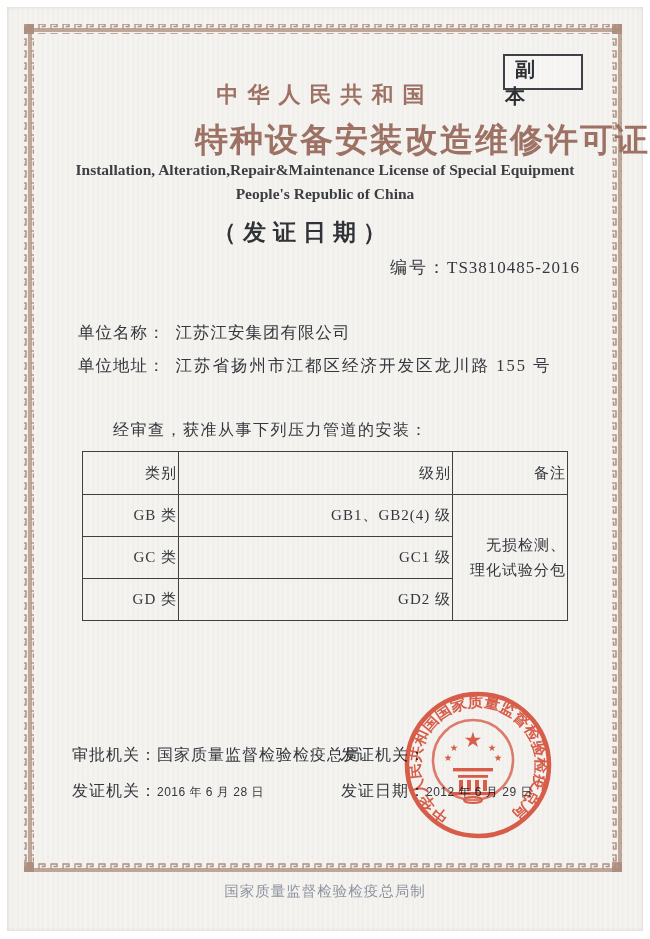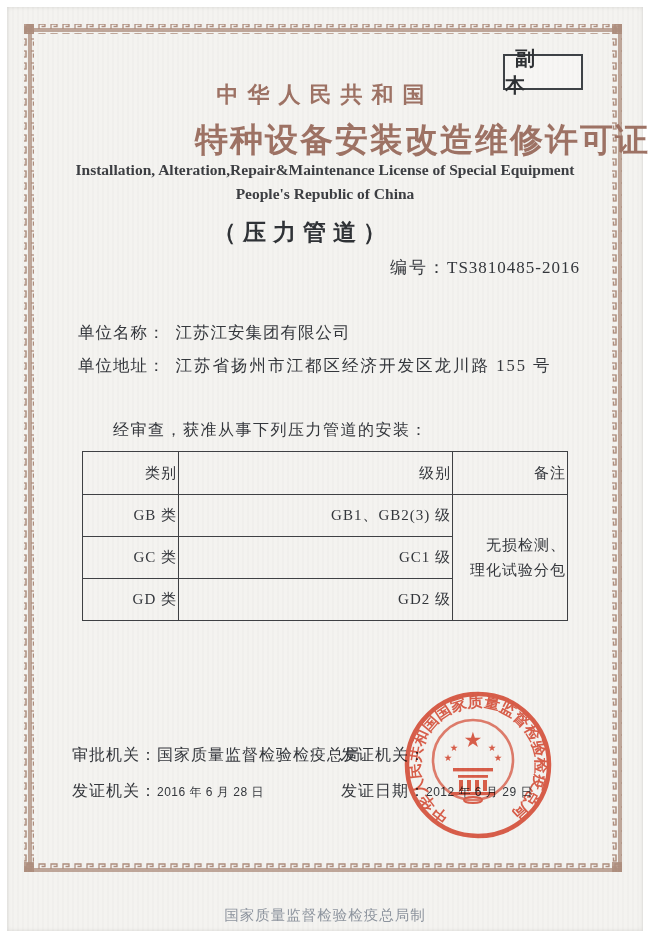--- a/index.html
+++ b/index.html
@@ -10,21 +10,21 @@
   }
   .paper{
     position:absolute;left:7px;top:7px;right:7px;bottom:8px;
     background:#f4f3f0;
     background-image:repeating-linear-gradient(90deg, rgba(0,0,0,0.015) 0 2px, rgba(255,255,255,0) 2px 5px);
     box-shadow:inset 0 0 4px rgba(0,0,0,0.12);
   }
   .frame-svg{position:absolute;left:0;top:0;pointer-events:none;}
   .copy-badge{
     position:absolute;left:503px;top:54px;width:76px;height:32px;
-    border:2px solid #3e4246;display:flex;align-items:center;justify-content:center;
+    border:2px solid #3e4246;display:flex;justify-content:center;
     font-weight:bold;font-size:20px;letter-spacing:10px;text-indent:10px;color:#2e3134;
     background:rgba(255,255,255,0.25);
   }
   .title-cn1{
     position:absolute;left:0;right:0;top:80px;text-align:center;
     font-size:22px;font-weight:bold;letter-spacing:9px;color:#9d7264;
   }
   .title-cn2{
     position:absolute;left:0;right:0;top:118px;text-align:right;
     font-size:33px;font-weight:bold;letter-spacing:2px;color:#9d7264;
@@ -64,21 +64,21 @@
   .bottom-left-lbl{position:absolute;left:72px;font-size:16px;letter-spacing:1px;}
   .bottom-val{font-size:12px;font-family:"Liberation Sans","DejaVu Sans",sans-serif;font-weight:500;letter-spacing:0.5px;}
   .row-approval{top:745px;}
   .row-validity{top:781px;}
   .right-col{position:absolute;left:341px;font-size:16px;letter-spacing:1px;}
   .seal-svg{
     position:absolute;left:393px;top:680px;width:170px;height:170px;
     color:#e05640;mix-blend-mode:multiply;opacity:0.93;
   }
   .footer-note{
-    position:absolute;left:0;right:0;top:906px;text-align:center;
+    position:absolute;left:0;right:0;top:882px;text-align:center;
     font-size:14.5px;letter-spacing:1px;color:#8d949e;
   }
 </style>
 </head>
 <body>
 
 <div class="stage">
   <div class="paper"></div>
 
   <svg class="frame-svg" width="650" height="939" viewBox="0 0 650 939">
@@ -101,21 +101,21 @@
   </svg>
 
   <div class="copy-badge">
     <span>副 本</span>
   </div>
 
   <div class="title-cn1">中华人民共和国</div>
   <div class="title-cn2">特种设备安装改造维修许可证</div>
   <div class="title-en1">Installation, Alteration,Repair&amp;Maintenance License of Special Equipment</div>
   <div class="title-en2">People's Republic of China</div>
-  <div class="subtitle">（压力管道）</div>
+  <div class="subtitle">（发证日期）</div>
 
   <div class="license-row">
     <span class="lbl">编号：</span><span class="val">TS3810485-2016</span>
   </div>
 
   <div class="field-row name-row">
     <span class="lbl">单位名称：</span><span class="val">江苏江安集团有限公司</span>
   </div>
   <div class="field-row addr-row">
     <span class="lbl">单位地址：</span><span class="val">江苏省扬州市江都区经济开发区龙川路 155 号</span>
@@ -132,21 +132,21 @@
     <thead>
       <tr>
         <th>类别</th>
         <th>级别</th>
         <th>备注</th>
       </tr>
     </thead>
     <tbody>
       <tr>
         <td>GB 类</td>
-        <td>GB1、GB2(3) 级</td>
+        <td>GB1、GB2(4) 级</td>
         <td class="remark-cell" rowspan="3">
           <span>无损检测、</span><br>
           <span>理化试验分包</span>
         </td>
       </tr>
       <tr>
         <td>GC 类</td>
         <td>GC1 级</td>
       </tr>
       <tr>

